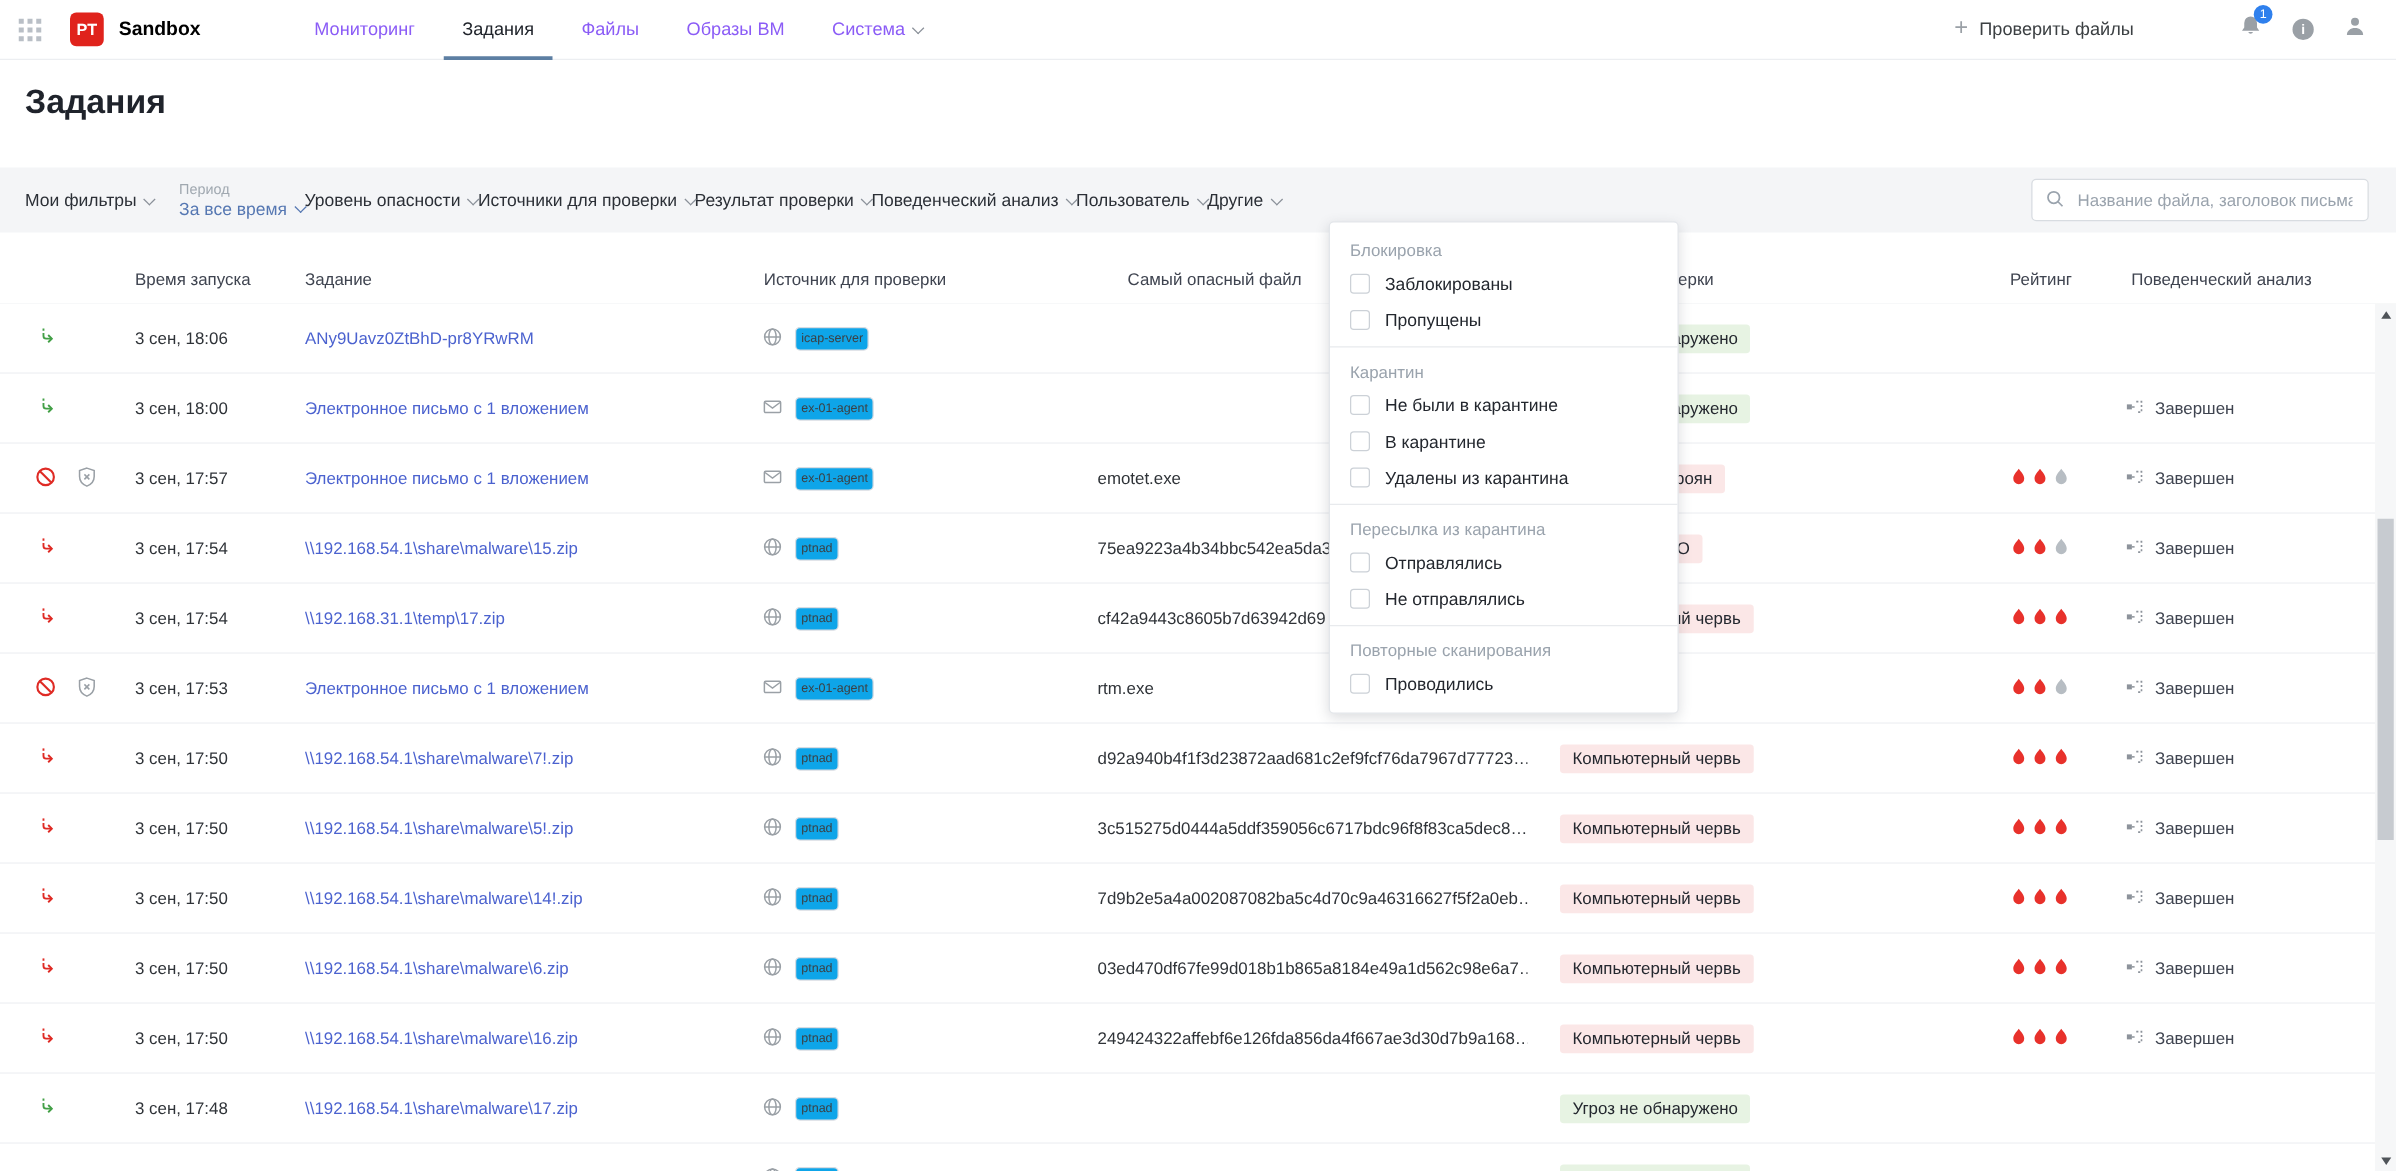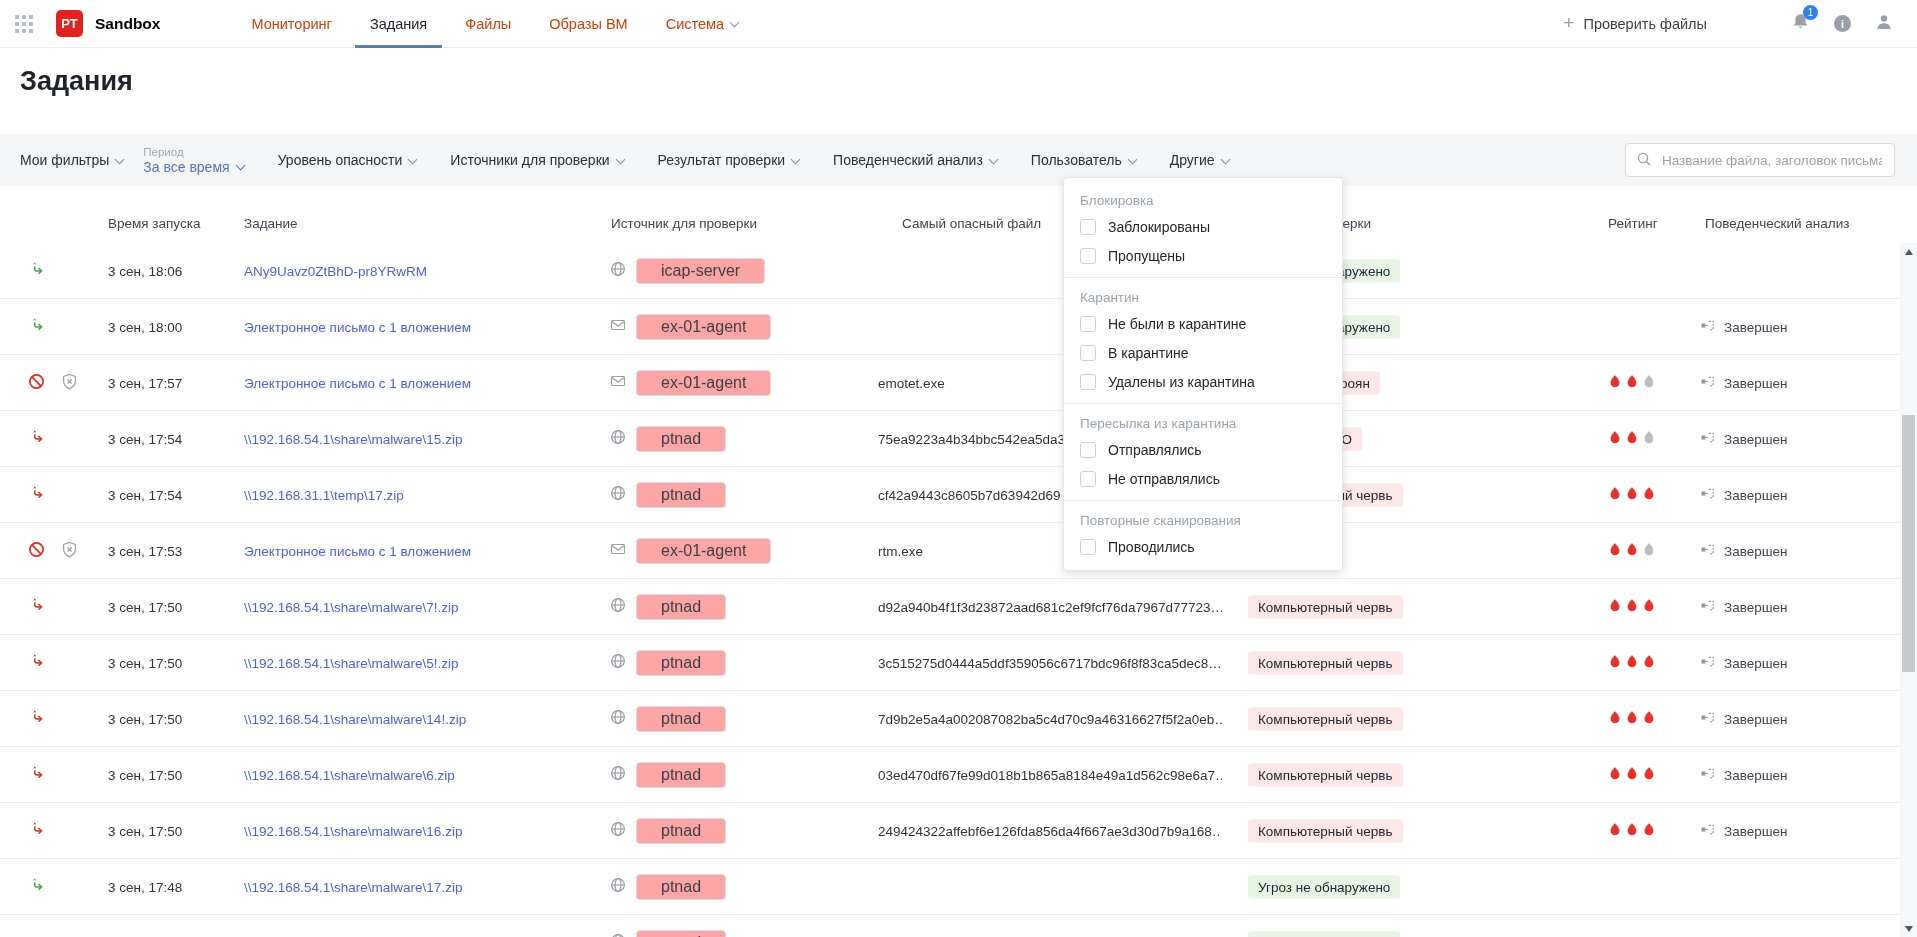--- a/index.html
+++ b/index.html
@@ -8,21 +8,21 @@
           font-family:"Liberation Sans",sans-serif;color:#2f3338;}
 
   
   .topbar{position:absolute;top:0;left:0;right:0;height:48px;background:#fff;
           border-bottom:1px solid #eceef1;display:flex;align-items:center;z-index:20;}
   .waffle{margin-left:14px;width:20px;height:20px;cursor:pointer;}
   .logo{margin-left:22px;width:27px;height:27px;background:#e0231c;border-radius:5px;
         color:#fff;font-weight:bold;font-size:13px;display:flex;align-items:center;justify-content:center;}
   .brand{margin-left:12px;font-weight:bold;font-size:15.5px;color:#000000;}
   .nav{display:flex;margin-left:72px;height:48px;align-items:stretch;}
-  .nav-item{display:flex;align-items:center;padding:0 15px;margin:0 4px;font-size:14.5px;color:#c2410c;
+  .nav-item{display:flex;align-items:center;padding:0 15px;margin:0 4px;font-size:14.5px;color:#8b5cf6;
             border-bottom:3px solid transparent;padding-top:3px;cursor:pointer;white-space:nowrap;}
   .nav-item.active{color:#20242b;border-bottom-color:#5d7fa3;}
   .chev{width:7px;height:7px;border-right:1.5px solid #8a9099;border-bottom:1.5px solid #8a9099;
         display:inline-block;transform:rotate(45deg);margin-left:7px;margin-top:-3px;}
   .tb-right{margin-left:auto;display:flex;align-items:center;margin-right:24px;}
   .check-files{display:flex;align-items:center;gap:9px;font-size:14.5px;color:#3c4043;cursor:pointer;margin-right:60px;}
   .plus{color:#9aa0a6;font-size:19px;line-height:1;margin-top:-2px;}
   .tb-icon{position:relative;margin-left:24px;cursor:pointer;display:flex;align-items:center;}
   .badge{position:absolute;top:-7px;right:-8px;min-width:15px;height:15px;border-radius:8px;background:#2f80ed;
          color:#fff;font-size:10px;display:flex;align-items:center;justify-content:center;padding:0 3px;}
@@ -35,40 +35,40 @@
   
   .filterbar{position:absolute;top:134px;left:0;right:0;height:52px;background:#f4f5f7;
              display:flex;align-items:center;font-size:14px;color:#2b2f36;z-index:5;}
   .filter{display:flex;align-items:center;cursor:pointer;white-space:nowrap;}
   .filter .chev{margin-top:-2px;}
   .f-myfilters{margin-left:20px;}
   .period{margin-left:20px;display:flex;flex-direction:column;justify-content:center;gap:1px;}
   .period-label{font-size:11.5px;color:#a0a8b0;}
   .period-value{display:flex;align-items:center;color:#5577b2;cursor:pointer;}
   .period-value .chev{border-color:#5577b2;}
-  .f-item{margin-left:34px;}
+  .f-item{}
   .search{margin-left:auto;margin-right:22px;width:270px;height:34px;background:#fff;border:1px solid #d8dce1;
           border-radius:4px;display:flex;align-items:center;padding:0 10px;gap:8px;}
   .search input{border:none;outline:none;flex:1;font-size:13.5px;color:#2f3338;background:transparent;
                 font-family:"Liberation Sans",sans-serif;}
   .search input::placeholder{color:#9aa3ad;}
 
   
   .thead{position:absolute;top:208px;left:0;right:0;height:35px;font-size:13.5px;color:#3f4450;}
   .thead span{position:absolute;top:8px;white-space:nowrap;}
   .thead-line{position:absolute;top:243px;left:0;right:0;height:1px;background:#dfe3e8;}
   .rows{position:absolute;top:243px;left:0;right:0;bottom:0;overflow:hidden;}
   .row{position:relative;height:56px;border-bottom:1px solid #eceef1;background:#fff;}
   .cell{position:absolute;top:50%;transform:translateY(-50%);white-space:nowrap;font-size:13.5px;}
   .c-icons{left:28px;display:flex;gap:16px;align-items:center;}
   .c-time{left:108px;color:#2f3338;}
   .c-task{left:244px;color:#4b62cf;max-width:335px;overflow:hidden;text-overflow:ellipsis;
           text-decoration:none;cursor:pointer;}
   .c-src{left:610px;display:flex;align-items:center;gap:10px;}
-  .tag{border:1px solid #d8dce2;border-radius:4px;padding:3px 24px;font-size:16px;color:#3c4043;background:#fca5a5;}
+  .tag{border:1px solid #d8dce2;border-radius:4px;padding:3px 4px;font-size:10px;color:#3c4043;background:#0ea5e9;}
   .c-file{left:878px;color:#2f3338;max-width:344px;overflow:hidden;}
   .c-result{left:1248px;}
   .pill{padding:4px 10px;border-radius:3px;font-size:13.5px;color:#24282f;display:inline-block;}
   .pill.danger{background:#fbe7e7;}
   .pill.safe{background:#e7f3e3;}
   .c-rating{left:1608px;display:flex;gap:3px;align-items:center;}
   .c-status{left:1700px;display:flex;align-items:center;gap:8px;color:#3f4450;}
 
   
   .dropdown{position:absolute;left:1063px;top:177px;width:280px;background:#fff;border:1px solid #e3e6ea;

